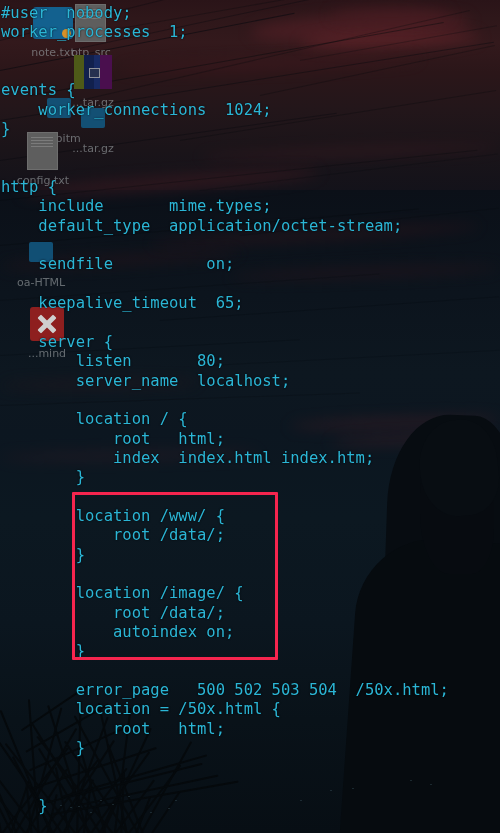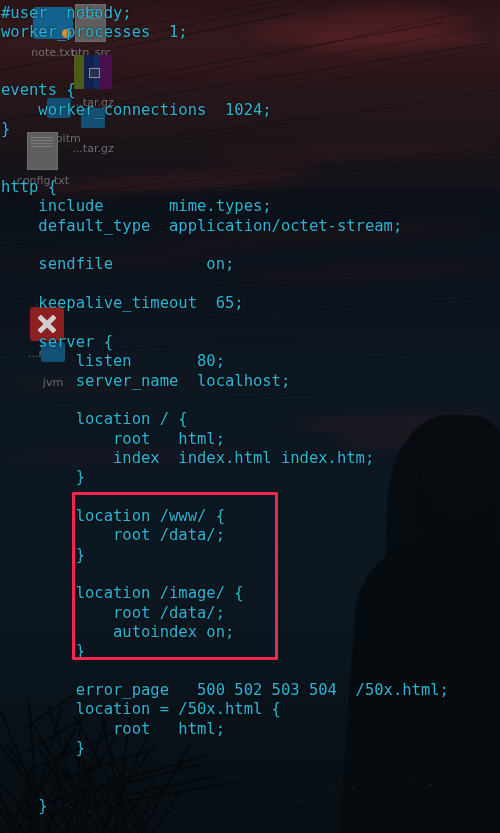--- a/index.html
+++ b/index.html
@@ -343,29 +343,29 @@
       <div class="glyph">
         <div class="ic-text">
           <div class="ln" style="top: 4px;"></div>
           <div class="ln" style="top: 7px;"></div>
           <div class="ln" style="top: 10px;"></div>
           <div class="ln" style="top: 13px;"></div>
         </div>
       </div>
       <div class="lbl">config.txt</div>
     </div>
+    <div class="dicon" style="left: 8px; top: 232px;">
+      <div class="glyph">
+        <div class="ic-small-blue"></div>
+      </div>
+      <div class="lbl">oa-HTML</div>
+    </div>
     <div class="dicon" style="left: 14px; top: 303px;">
       <div class="glyph">
         <div class="ic-xmind"></div>
       </div>
       <div class="lbl">...mind</div>
     </div>
-    <div class="dicon" style="left: 20px; top: 332px;">
-      <div class="glyph">
-        <div class="ic-small-blue"></div>
-      </div>
-      <div class="lbl">jvm</div>
-    </div>
   </div>
 
 <div id="code"><div class="line">#user  nobody;</div><div class="line">worker_processes  1;</div><div class="line">&nbsp;</div><div class="line">&nbsp;</div><div class="line">events {</div><div class="line">    worker_connections  1024;</div><div class="line">}</div><div class="line">&nbsp;</div><div class="line">&nbsp;</div><div class="line">http {</div><div class="line">    include       mime.types;</div><div class="line">    default_type  application/octet-stream;</div><div class="line">&nbsp;</div><div class="line">    sendfile          on;</div><div class="line">&nbsp;</div><div class="line">    keepalive_timeout  65;</div><div class="line">&nbsp;</div><div class="line">    server {</div><div class="line">        listen       80;</div><div class="line">        server_name  localhost;</div><div class="line">&nbsp;</div><div class="line">        location / {</div><div class="line">            root   html;</div><div class="line">            index  index.html index.htm;</div><div class="line">        }</div><div class="line">&nbsp;</div><div class="line">        location /www/ {</div><div class="line">            root /data/;</div><div class="line">        }</div><div class="line">&nbsp;</div><div class="line">        location /image/ {</div><div class="line">            root /data/;</div><div class="line">            autoindex on;</div><div class="line">        }</div><div class="line">&nbsp;</div><div class="line">        error_page   500 502 503 504  /50x.html;</div><div class="line">        location = /50x.html {</div><div class="line">            root   html;</div><div class="line">        }</div><div class="line">&nbsp;</div><div class="line">&nbsp;</div><div class="line">    }</div><div class="line">&nbsp;</div></div>
 
 <div id="highlight" style="left: 72px; top: 492px; width: 206px; height: 168px; border-color: rgb(246, 37, 78);"></div>
 
 </body></html>

